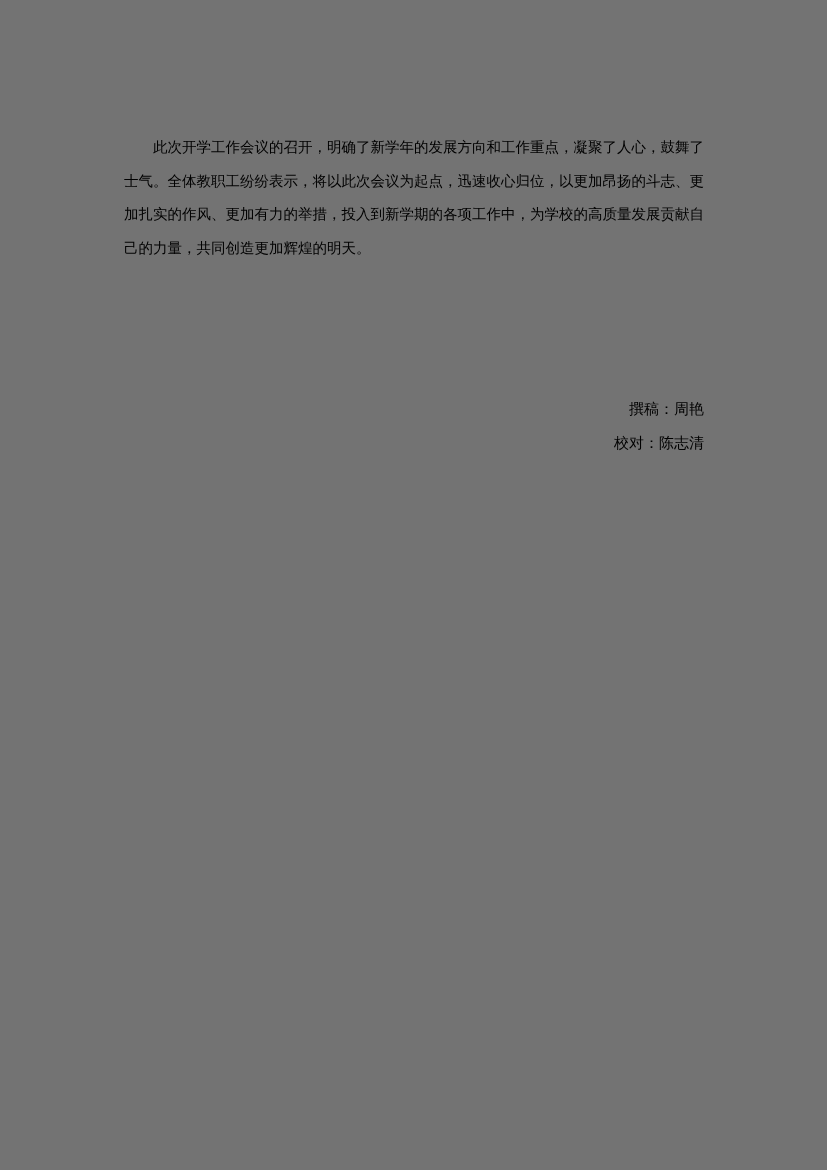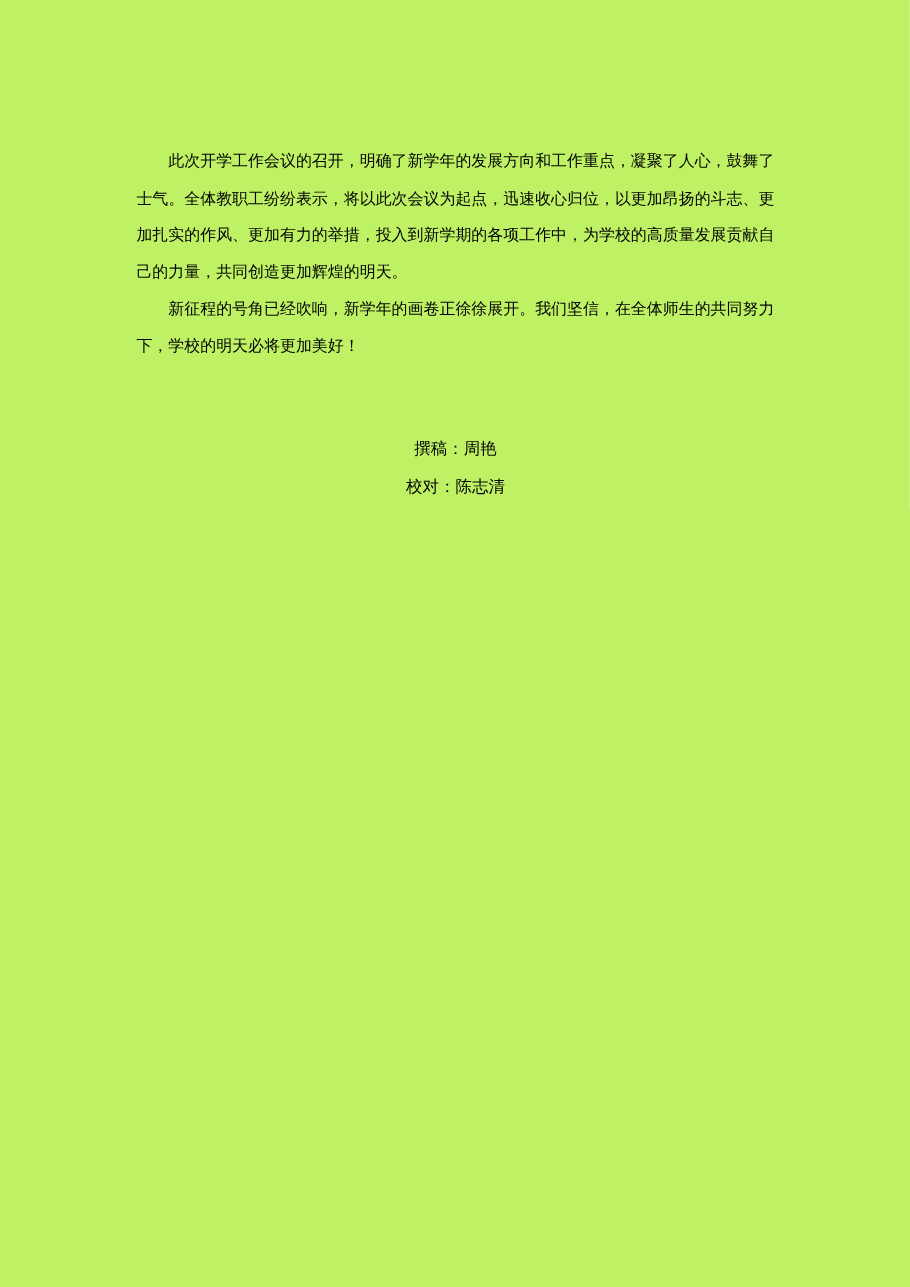--- a/index.html
+++ b/index.html
@@ -10,21 +10,21 @@
     background: #ffffff;
     width: 827px;
     height: 1170px;
     font-family: "Liberation Serif", "DejaVu Serif", serif;
     color: #000000;
   }
   .page {
     position: relative;
     width: 827px;
     height: 1170px;
-    background: #bef264;
+    background: #737373;
     overflow: hidden;
   }
   .text-block {
     position: absolute;
     left: 124px;
     top: 131px;
     width: 580px;
   }
   .para {
     margin: 0;
@@ -43,31 +43,29 @@
     left: 124px;
     top: 393px;
     width: 580px;
     text-align: right;
   }
   .sig-line {
     margin: 0;
     font-size: 15px;
     line-height: 33.5px;
     color: #000000;
-    text-align: center;
   }
 </style>
 </head>
 <body>
 
 <div class="page">
 
   <div class="text-block">
     <p class="para">此次开学工作会议的召开，明确了新学年的发展方向和工作重点，凝聚了人心，鼓舞了士气。全体教职工纷纷表示，将以此次会议为起点，迅速收心归位，以更加昂扬的斗志、更加扎实的作风、更加有力的举措，投入到新学期的各项工作中，为学校的高质量发展贡献自己的力量，共同创造更加辉煌的明天。</p>
-    <p class="para">新征程的号角已经吹响，新学年的画卷正徐徐展开。我们坚信，在全体师生的共同努力下，学校的明天必将更加美好！</p>
   </div>
 
   <div class="signatures">
     <p class="sig-line">撰稿：周艳</p>
     <p class="sig-line">校对：陈志清</p>
   </div>
 
 </div>
 
 </body></html>

